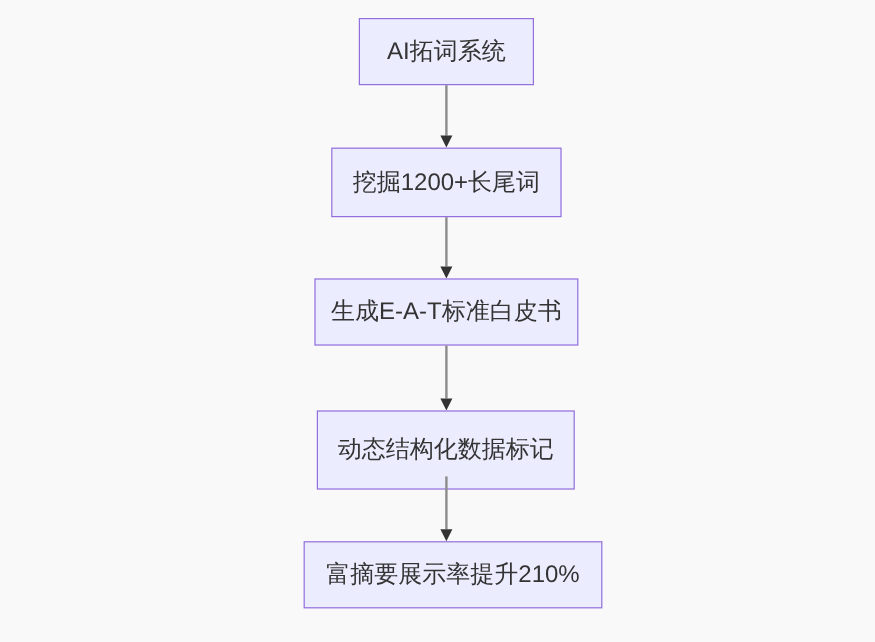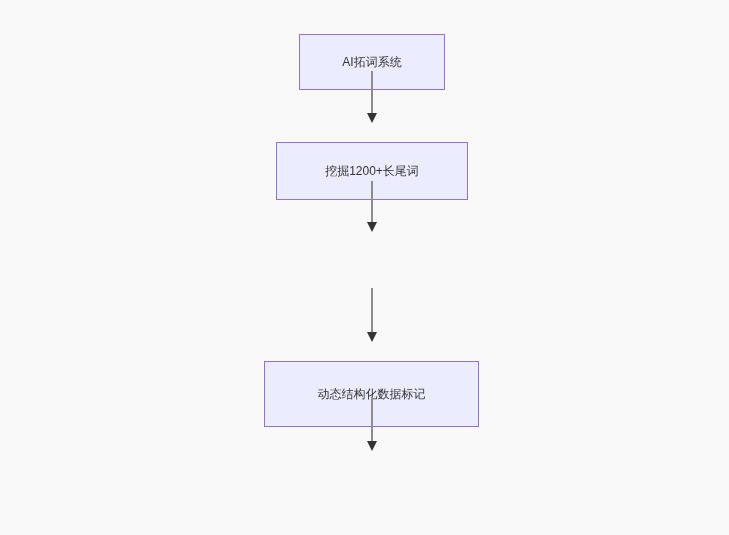--- a/index.html
+++ b/index.html
@@ -17,28 +17,27 @@
     position: relative;
     width: 729px;
     height: 535px;
   }
   .node {
     position: absolute;
     box-sizing: border-box;
     background: #ececff;
     border: 1px solid #9370db;
     color: #333333;
-    font-size: 12px;
+    font-size: 20px;
     line-height: 1.2;
     display: flex;
     align-items: center;
     justify-content: center;
     text-align: center;
     white-space: nowrap;
-    margin-top: 19px;
   }
   .arrow {
     position: absolute;
     width: 12px;
     display: flex;
     flex-direction: column;
     align-items: center;
   }
   .arrow-line {
     width: 2px;
@@ -75,27 +74,29 @@
     <div class="arrow-head"></div>
   </div>
 
   <div id="node-2" class="node">挖掘1200+长尾词</div>
 
   <div id="arrow-2" class="arrow">
     <div class="arrow-line"></div>
     <div class="arrow-head"></div>
   </div>
 
+  <div id="node-3" class="node">生成E-A-T标准白皮书</div>
 
   <div id="arrow-3" class="arrow">
     <div class="arrow-line"></div>
     <div class="arrow-head"></div>
   </div>
 
   <div id="node-4" class="node">动态结构化数据标记</div>
 
   <div id="arrow-4" class="arrow">
     <div class="arrow-line"></div>
     <div class="arrow-head"></div>
   </div>
 
+  <div id="node-5" class="node">富摘要展示率提升210%</div>
 
 </div>
 
 </body></html>

